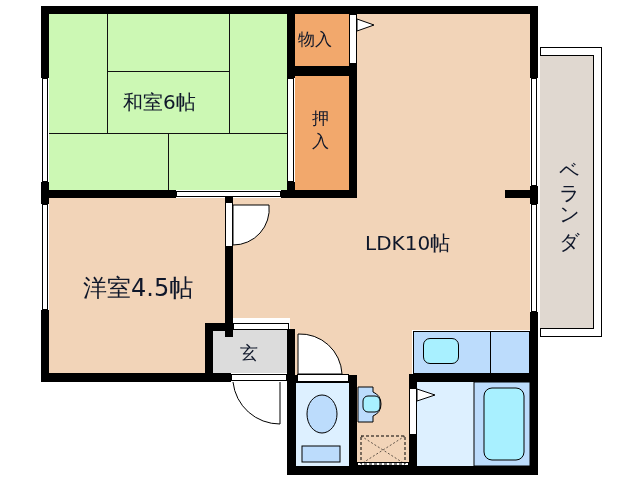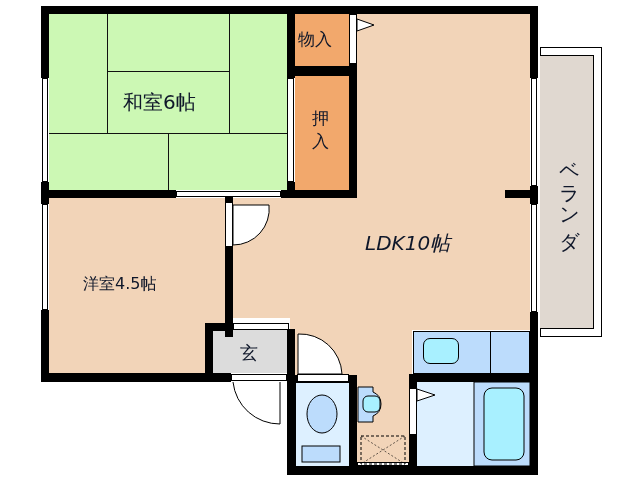--- a/index.html
+++ b/index.html
@@ -114,16 +114,16 @@
   <line x1="405" y1="436" x2="361" y2="464" stroke="#000" stroke-width="0.6" stroke-dasharray="2,2"></line>
 
   <rect x="474" y="382" width="56" height="84" fill="#bcdcfc" stroke="#000" stroke-width="1"></rect>
   <rect x="484" y="388" width="40" height="72" rx="8" fill="#a8f0ff" stroke="#000" stroke-width="1"></rect>
 </svg>
 
 <div class="label" style="left:123px;top:92px;font-size:20px;">和室6帖</div>
 <div class="label" style="left:298px;top:31px;font-size:17px;">物入</div>
 <div class="label" style="left:312px;top:110px;font-size:17px;">押</div>
 <div class="label" style="left:312px;top:133px;font-size:17px;">入</div>
-<div class="label" style="left:365px;top:233px;font-size:20px;font-style:italic;">LDK10帖</div>
-<div class="label" style="left:83px;top:276px;font-size:16px;text-align:right;">洋室4.5帖</div>
+<div class="label" style="left:365px;top:233px;font-size:20px;">LDK10帖</div>
+<div class="label" style="left:83px;top:276px;font-size:24px;text-align:right;">洋室4.5帖</div>
 <div class="label" style="left:240px;top:344px;font-size:18px;">玄</div>
 <div class="label" style="left:560px;top:148px;font-size:20px;writing-mode:vertical-rl;">ベランダ</div>
 
 </body></html>

